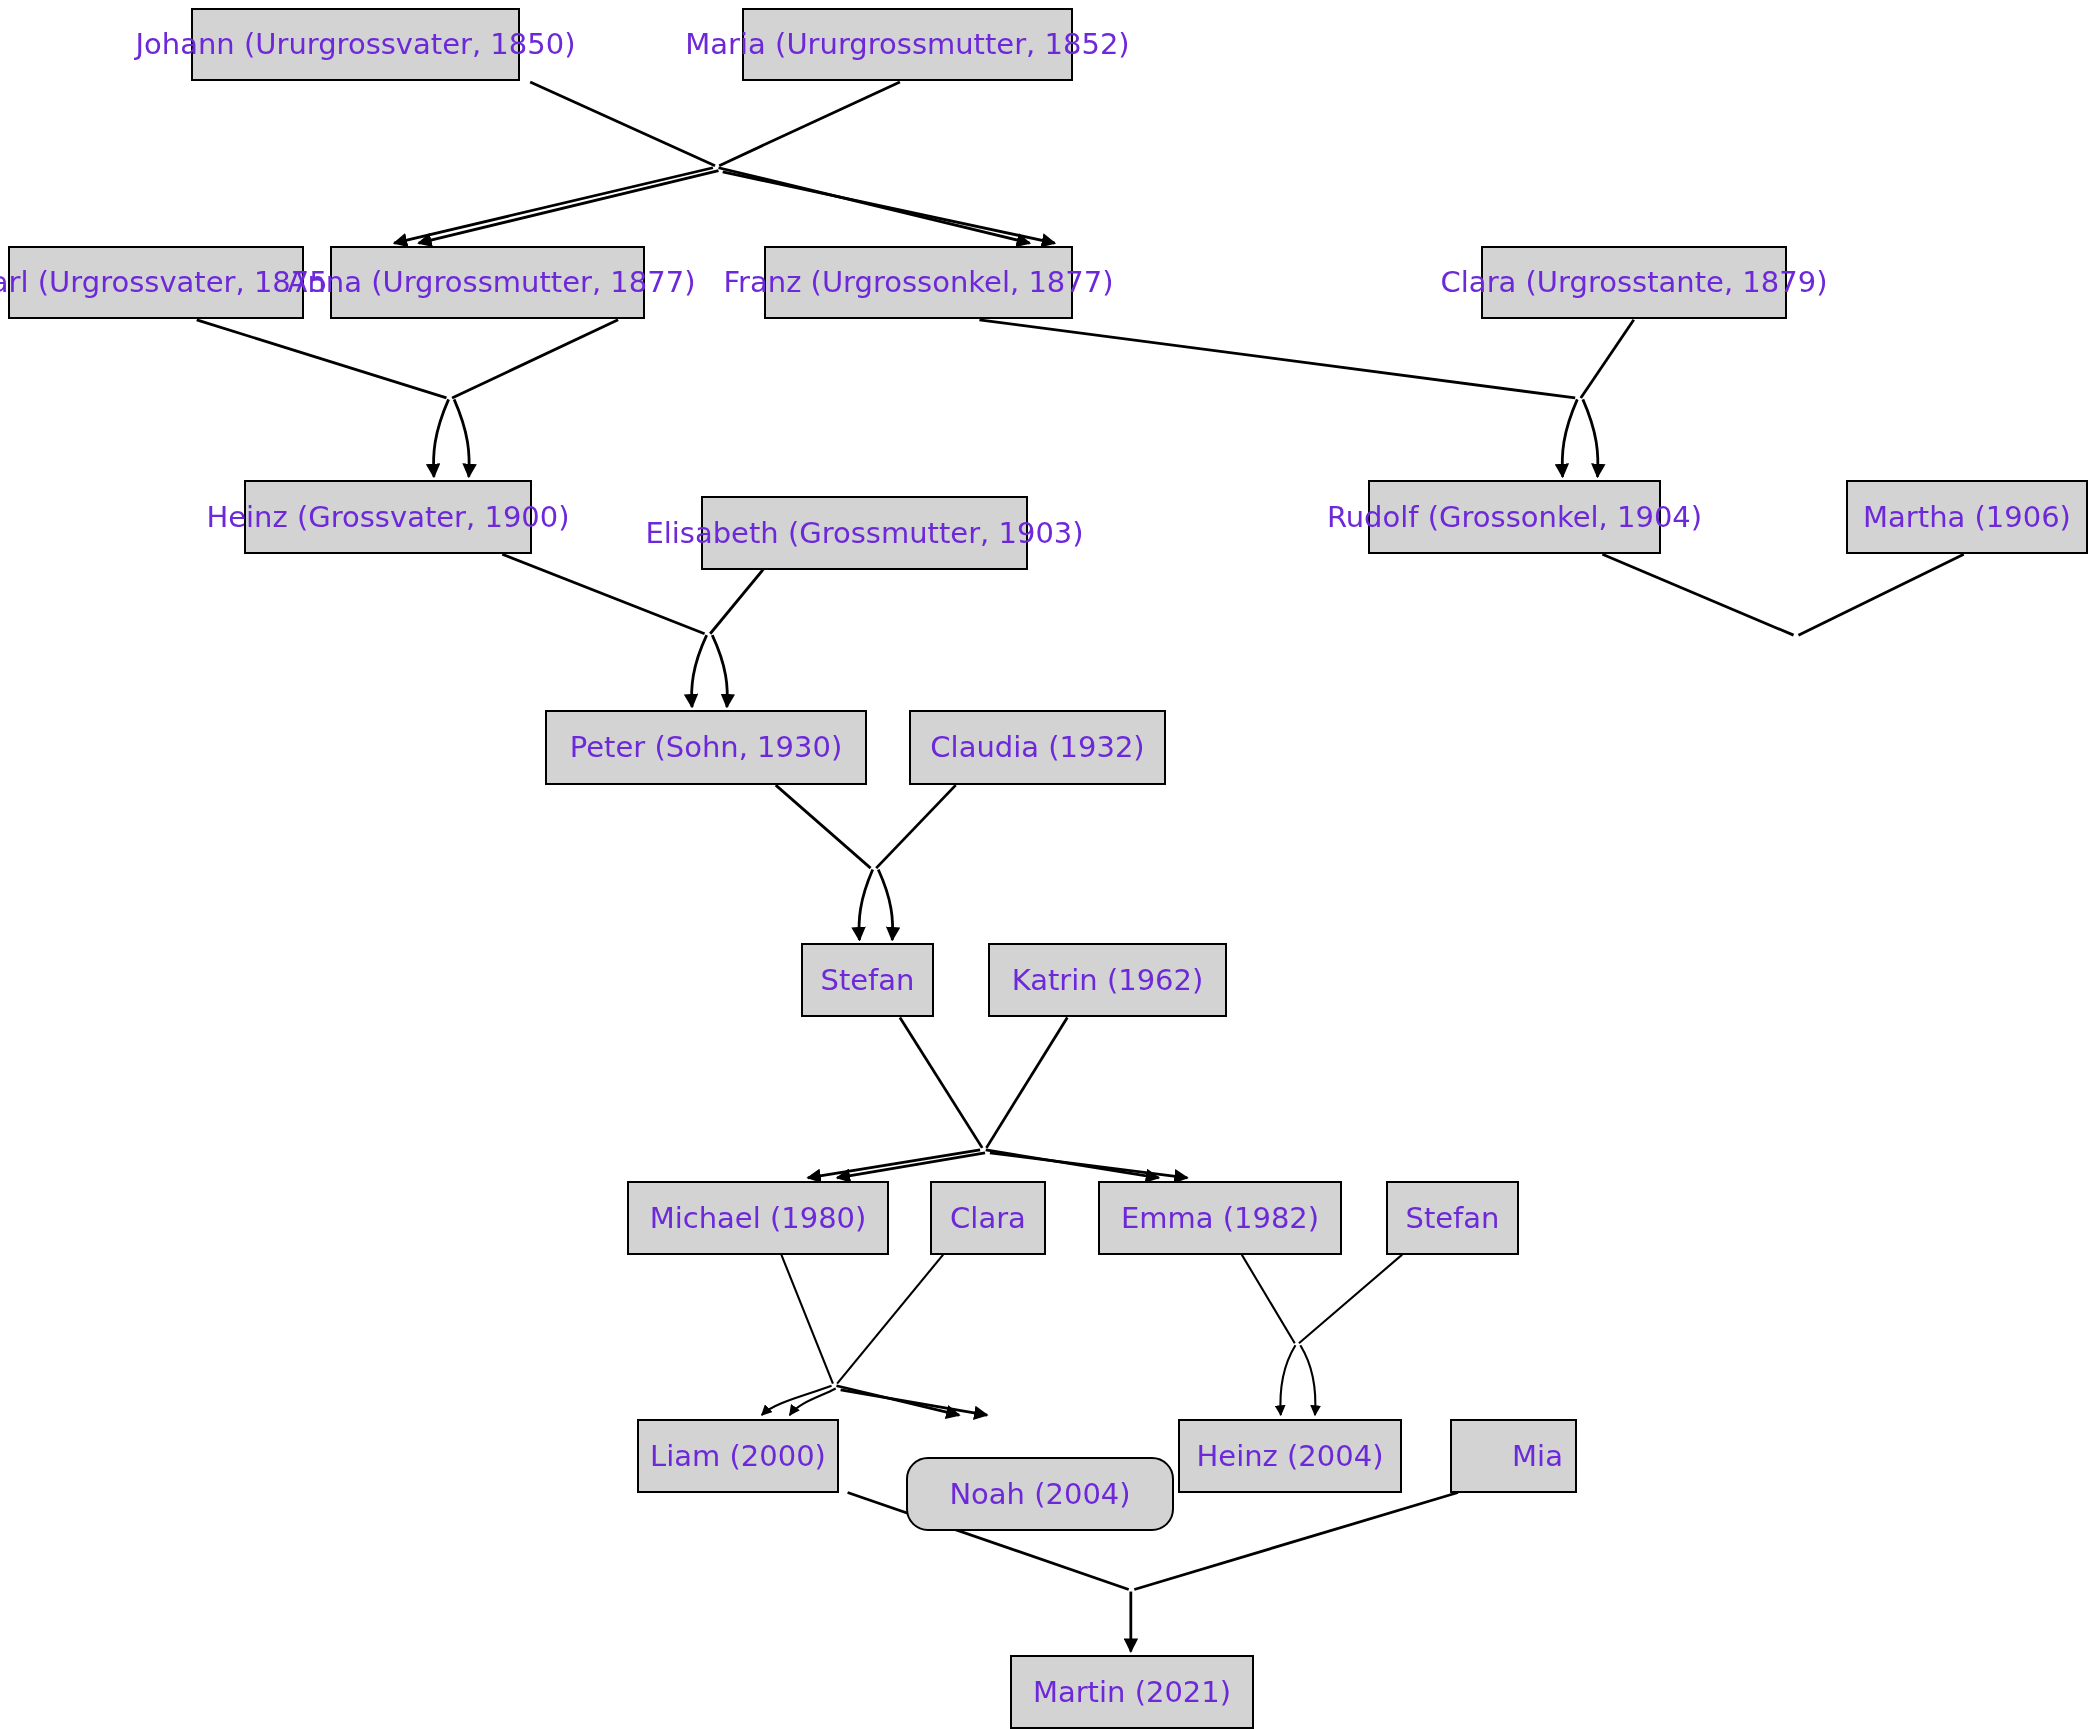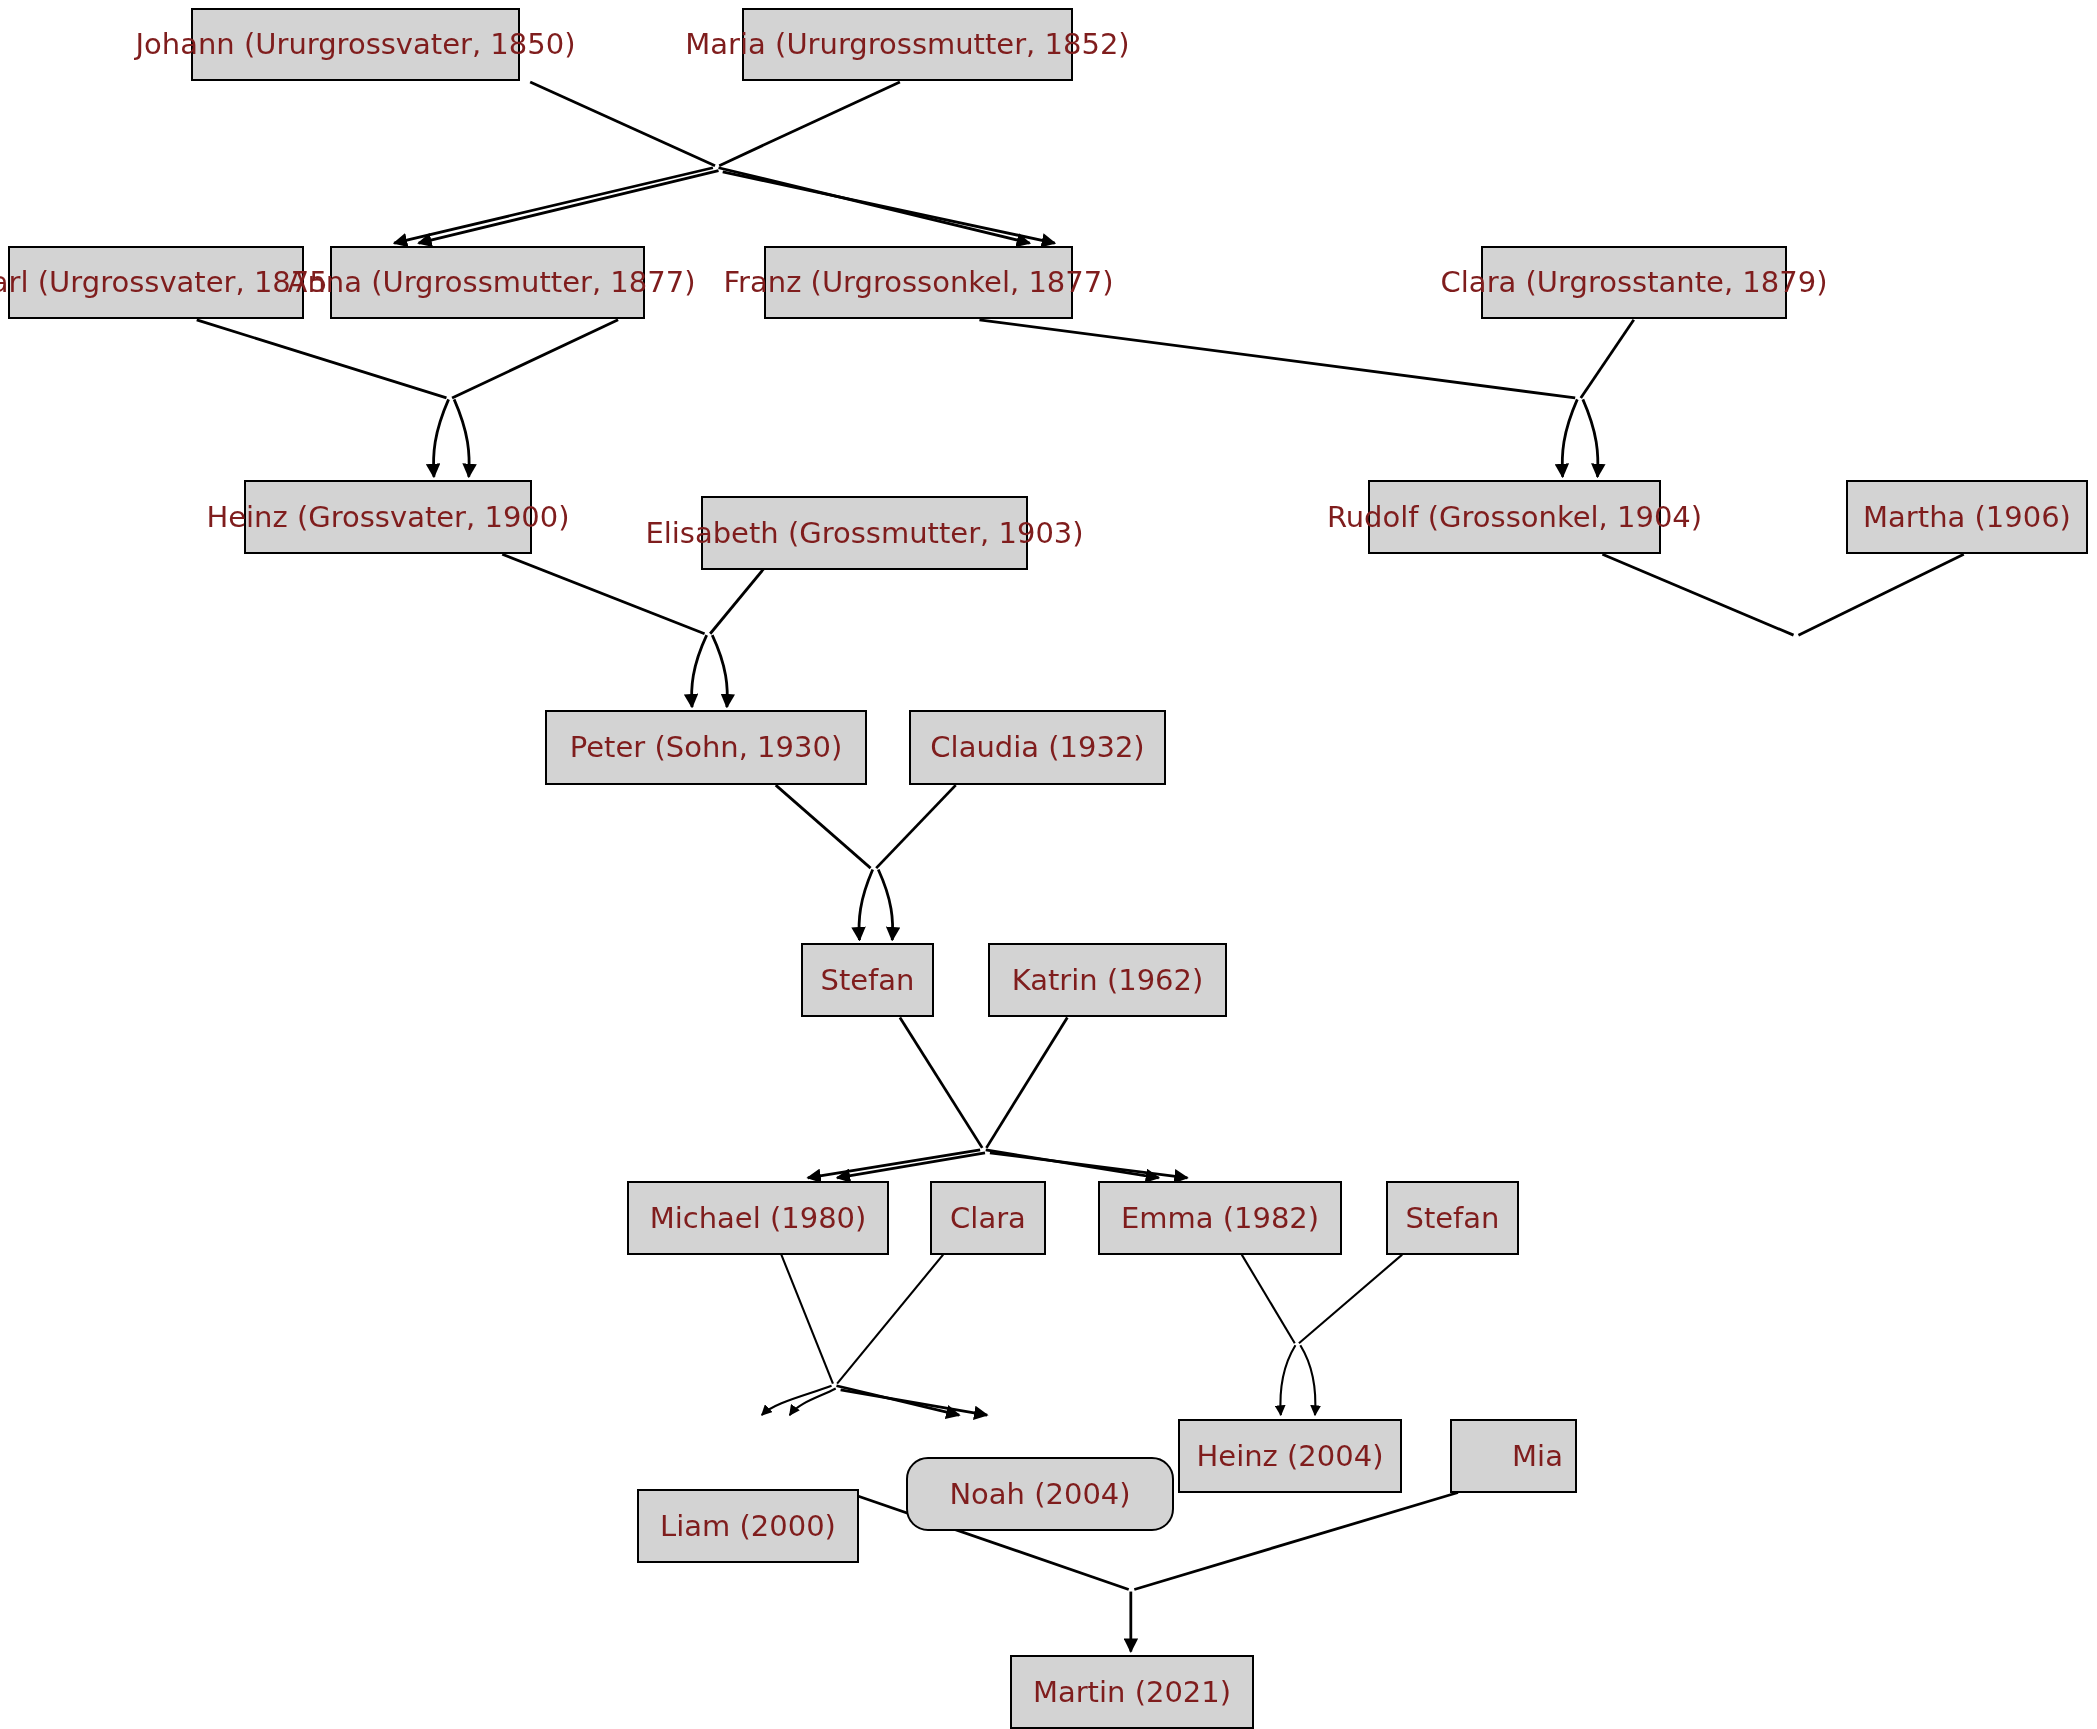--- a/index.html
+++ b/index.html
@@ -32,21 +32,21 @@
     height: 1730px;
   }
   .node {
     position: absolute;
     box-sizing: border-box;
     background: #d3d3d3;
     border: 2.1px solid #000000;
     display: flex;
     align-items: center;
     justify-content: center;
-    color: #7f1d1d;
+    color: #6d28d9;
     font-size: 29px;
     line-height: 1;
     white-space: nowrap;
     letter-spacing: 0px;
   }
   .node-label {
     display: block;
     padding: 0 7px;
   }
 </style>
@@ -189,21 +189,21 @@
     <div class="node" style="left:930px;top:1181px;width:116px;height:74px;">
         <span class="node-label">Clara</span>
       </div>
     <div class="node" style="left:1098px;top:1181px;width:244px;height:74px;">
         <span class="node-label">Emma (1982)</span>
       </div>
     <div class="node" style="left:1386px;top:1181px;width:133px;height:74px;">
         <span class="node-label">Stefan</span>
       </div>
 
-    <div class="node" style="left:637px;top:1489px;width:222px;height:74px;">
+    <div class="node" style="left:637px;top:1419px;width:202px;height:74px;">
         <span class="node-label">Liam (2000)</span>
       </div>
     <div class="node" style="left:906px;top:1457px;width:268px;height:74px;border-radius:22px;">
         <span class="node-label">Noah (2004)</span>
       </div>
     <div class="node" style="left:1178px;top:1419px;width:224px;height:74px;">
         <span class="node-label">Heinz (2004)</span>
       </div>
     <div class="node" style="left:1450px;top:1419px;width:127px;height:74px;padding-left:48px;">
         <span class="node-label">Mia</span>

